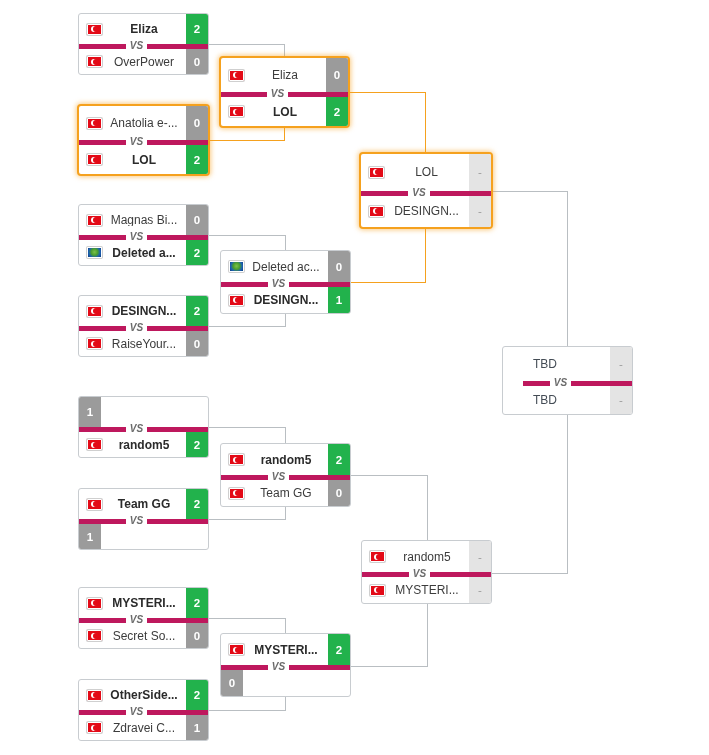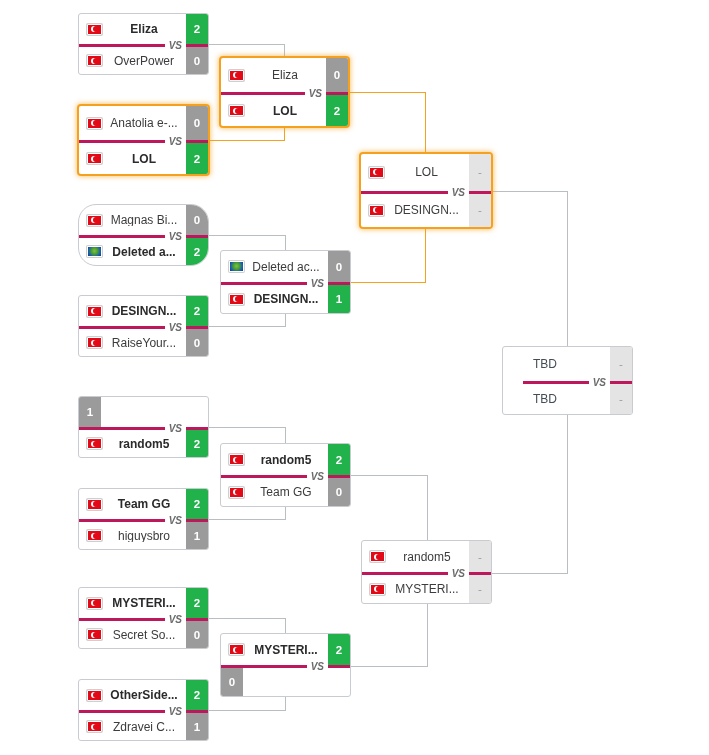--- a/index.html
+++ b/index.html
@@ -50,21 +50,21 @@
   }
 
   .row {
     position: relative;
     display: flex;
     align-items: center;
     height: 50%;
     box-sizing: border-box;
   }
   .match .row + .row {
-    border-top: 3px solid #be185d;
+    border-top: 5px solid #be185d;
   }
 
   .team {
     flex: 1 1 auto;
     display: flex;
     align-items: center;
     min-width: 0;
     padding: 0 6px 0 8px;
     height: 100%;
   }
@@ -153,21 +153,21 @@
     font-weight: normal;
   }
 
   
   .vs {
     position: absolute;
     left: 8px;
     right: 22px;
     top: 50%;
     transform: translateY(-50%);
-    text-align: right;
+    text-align: center;
     pointer-events: none;
     z-index: 3;
   }
   .vs span {
     display: inline-block;
     background: #ffffff;
     padding: 0 4px;
     font-size: 10px;
     font-weight: bold;
     font-style: italic;
@@ -234,21 +234,21 @@
       </div>
       <div class="row">
         <div class="team">
           <span class="flag tr"></span>
           <span class="tname win">LOL</span>
         </div>
         <div class="score win">2</div>
       </div>
       <div class="vs"><span>VS</span></div>
     </div>
-    <div class="match" style="left: 78px; top: 204px; width: 131px; height: 62px; border-radius: 18px;">
+    <div class="match" style="left: 78px; top: 204px; width: 131px; height: 62px;">
       <div class="row">
         <div class="team">
           <span class="flag tr"></span>
           <span class="tname">Magnas Bi...</span>
         </div>
         <div class="score">0</div>
       </div>
       <div class="row">
         <div class="team">
           <span class="flag globe"></span>
@@ -290,24 +290,20 @@
     </div>
     <div class="match" style="left: 78px; top: 488px; width: 131px; height: 62px;">
       <div class="row">
         <div class="team">
           <span class="flag tr"></span>
           <span class="tname win">Team GG</span>
         </div>
         <div class="score win">2</div>
       </div>
       <div class="row">
-        <div class="team">
-          <span class="flag tr"></span>
-          <span class="tname">higuysbro</span>
-        </div>
         <div class="score">1</div>
       </div>
       <div class="vs"><span>VS</span></div>
     </div>
     <div class="match" style="left: 78px; top: 587px; width: 131px; height: 62px;">
       <div class="row">
         <div class="team">
           <span class="flag tr"></span>
           <span class="tname win">MYSTERI...</span>
         </div>

